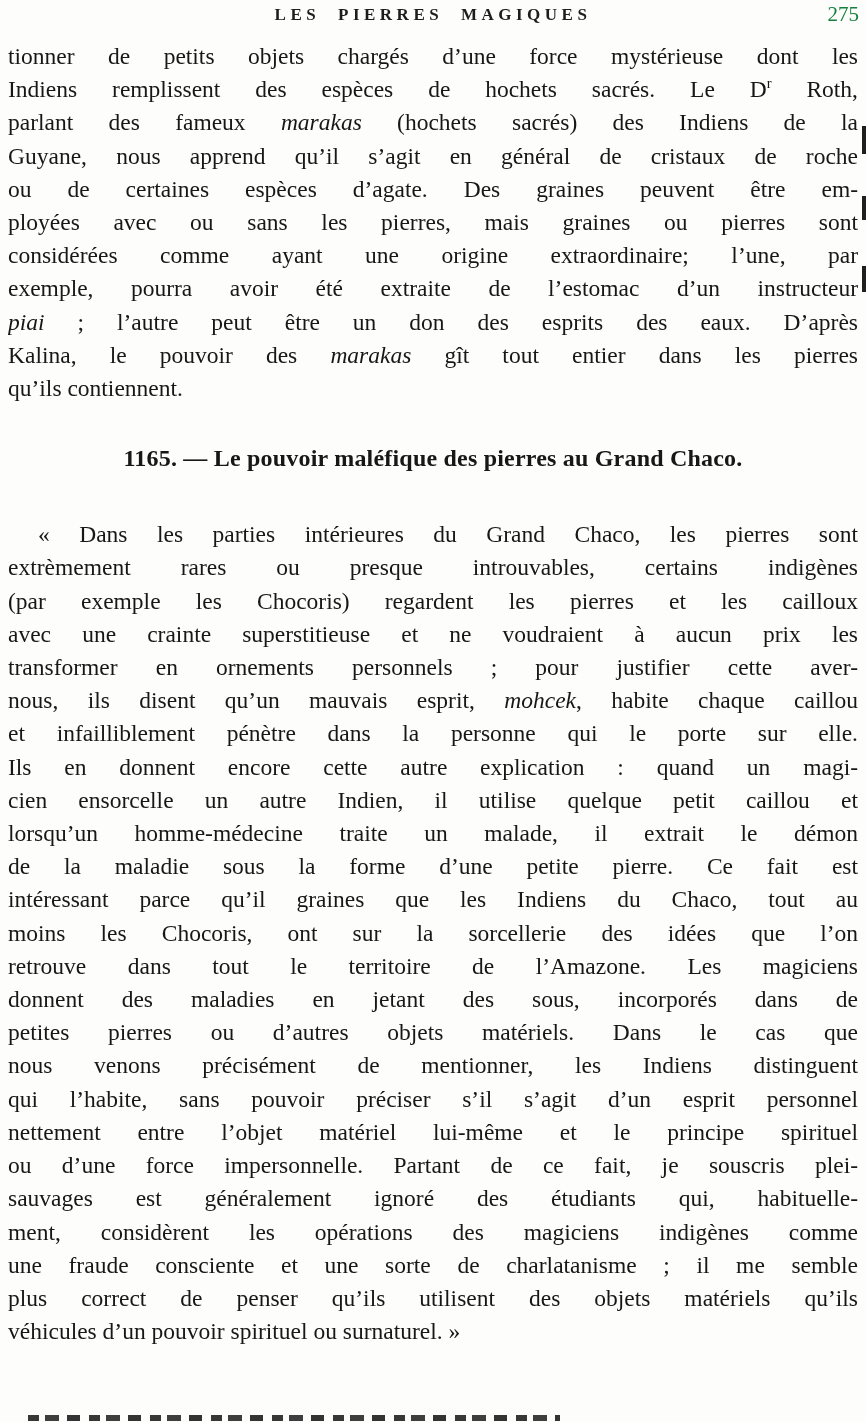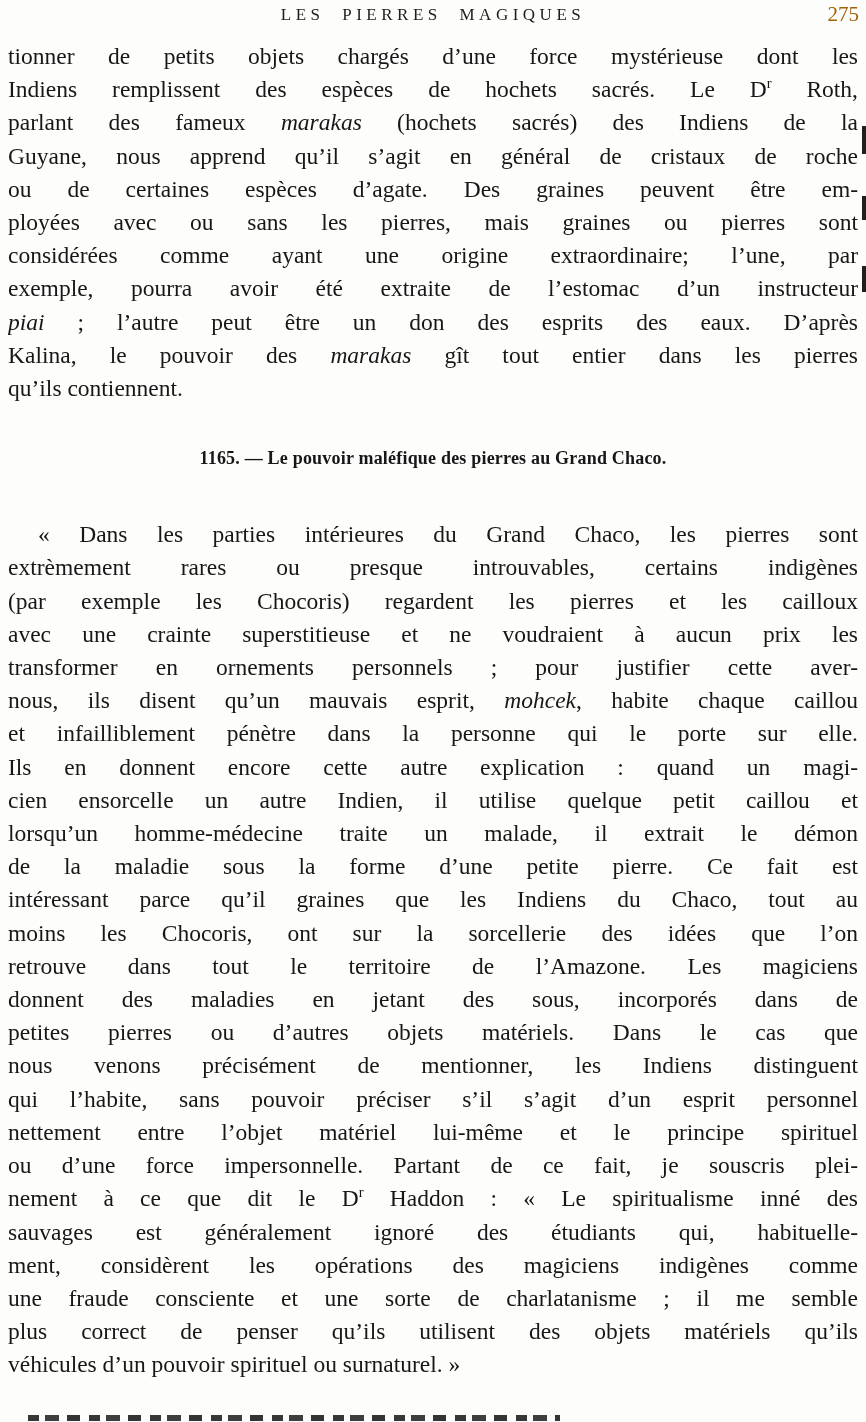--- a/index.html
+++ b/index.html
@@ -27,31 +27,31 @@
     right: 0;
     height: 30px;
   }
   .running-title {
     position: absolute;
     left: 0;
     right: 0;
     top: 3px;
     text-align: center;
     font-size: 17px;
-    font-weight: normal;
+    font-weight: bold;
     letter-spacing: 4.5px;
     word-spacing: 9px;
     color: #1d1d1d;
   }
   .page-number {
     position: absolute;
     right: 7px;
     top: 0px;
     font-size: 21px;
-    color: #a16207;
+    color: #15803d;
   }
   .page-body {
     position: absolute;
     top: 40px;
     left: 8px;
     width: 850px;
     font-size: 23.5px;
     line-height: 33.2px;
   }
   .para { margin: 0; }
@@ -65,21 +65,21 @@
     text-align-last: left;
   }
   .para.indent .line:first-child {
     text-indent: 30px;
   }
   .heading {
     margin: 37px 0 0 0;
     line-height: 33px;
     text-align: center;
     font-weight: bold;
-    font-size: 18px;
+    font-size: 24px;
     letter-spacing: 0.2px;
   }
   .heading + .para {
     margin-top: 43px;
     font-family: Liberation Serif, serif;
   }
   em { font-style: italic; }
   sup {
     font-size: 0.62em;
     vertical-align: super;
@@ -146,21 +146,20 @@
         <div class="line"><span>de la maladie sous la forme d’une petite pierre. Ce fait est</span></div>
         <div class="line"><span>intéressant parce qu’il graines que les Indiens du Chaco, tout au</span></div>
         <div class="line"><span>moins les Chocoris, ont sur la sorcellerie des idées que l’on</span></div>
         <div class="line"><span>retrouve dans tout le territoire de l’Amazone. Les magiciens</span></div>
         <div class="line"><span>donnent des maladies en jetant des sous, incorporés dans de</span></div>
         <div class="line"><span>petites pierres ou d’autres objets matériels. Dans le cas que</span></div>
         <div class="line"><span>nous venons précisément de mentionner, les Indiens distinguent</span></div>
         <div class="line"><span>qui l’habite, sans pouvoir préciser s’il s’agit d’un esprit personnel</span></div>
         <div class="line"><span>nettement entre l’objet matériel lui-même et le principe spirituel</span></div>
         <div class="line"><span>ou d’une force impersonnelle. Partant de ce fait, je souscris plei-</span></div>
-        <div class="line"><span>nement à ce que dit le D</span><sup>r</sup><span> Haddon : « Le spiritualisme inné des</span></div>
         <div class="line"><span>sauvages est généralement ignoré des étudiants qui, habituelle-</span></div>
         <div class="line"><span>ment, considèrent les opérations des magiciens indigènes comme</span></div>
         <div class="line"><span>une fraude consciente et une sorte de charlatanisme ; il me semble</span></div>
         <div class="line"><span>plus correct de penser qu’ils utilisent des objets matériels qu’ils</span></div>
         <div class="line para-end"><span>véhicules d’un pouvoir spirituel ou surnaturel. »</span></div>
       </div>
     </div>
 
   <div class="cutoff-line"></div>
   <div class="edge-mark m1"></div>

